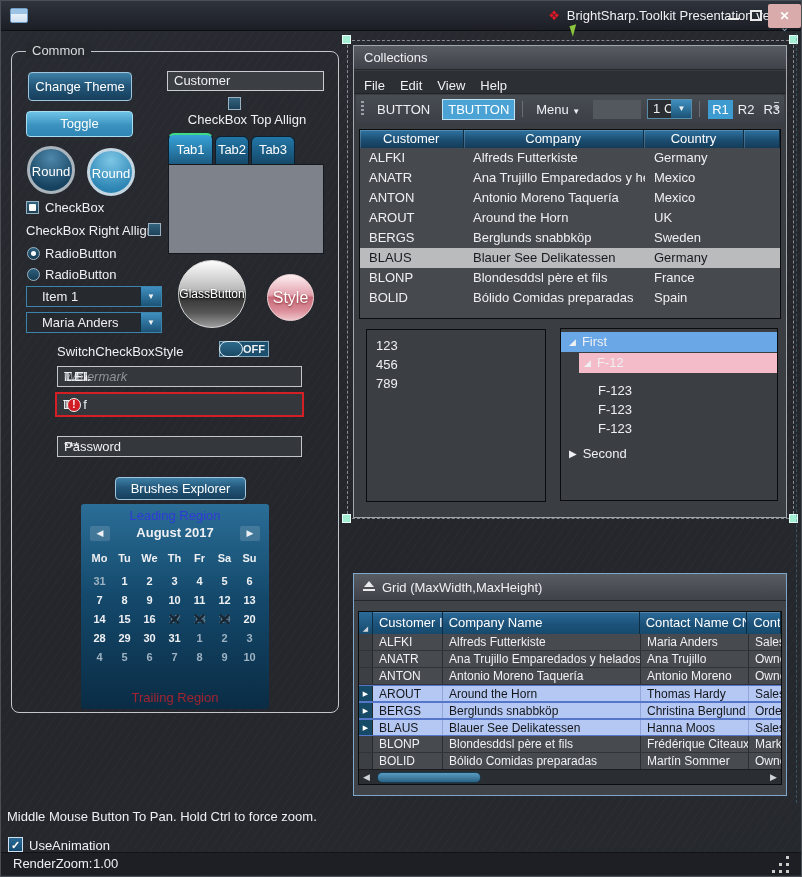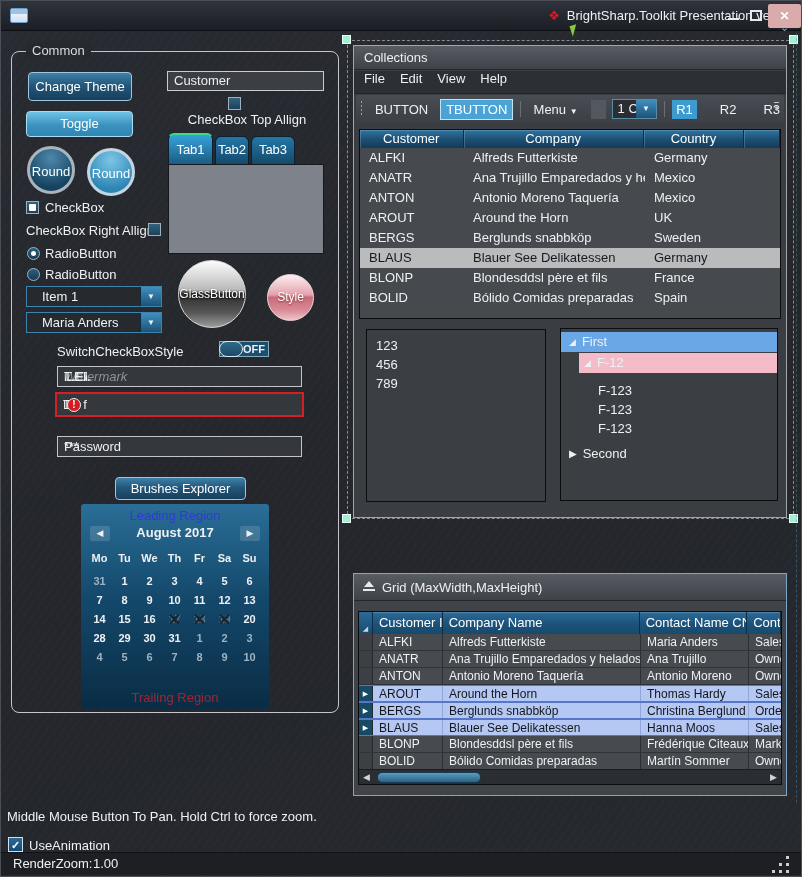--- a/index.html
+++ b/index.html
@@ -55,21 +55,21 @@
   .radio1{left:15px;top:195px}.lbl-r1{left:33px;top:194px}
   .radio2{left:15px;top:216px}.lbl-r2{left:33px;top:215px}
   .combo{width:136px;height:21px;background:#26292d;border:1px solid #3d84ad;line-height:19px;padding-left:15px}
   .combo .arrow{position:absolute;right:0;top:0;width:21px;height:19px;background:linear-gradient(180deg,#3f8fc0,#1c5376);
     border-left:1px solid #0e2c40;text-align:center;line-height:19px;font-size:8px;padding:0}
   .combo1{left:14px;top:234px}.combo2{left:14px;top:260px}
   .glass{left:166px;top:208px;width:68px;height:68px;border-radius:50%;border:1px solid #d8d8d8;color:#fff;
     text-align:center;line-height:66px;font-size:12px;text-shadow:0 1px 2px #000;
     background:linear-gradient(180deg,#fdfdfd 0%,#b9b9b9 44%,#2e2e2e 50%,#565656 78%,#9c9c9c 100%)}
   .stylebtn{left:255px;top:222px;width:47px;height:47px;border-radius:50%;border:1px solid #f2d7da;color:#fff;
-    text-align:center;line-height:45px;font-size:12px;text-shadow:0 1px 2px #833;
+    text-align:center;line-height:45px;font-size:16px;text-shadow:0 1px 2px #833;
     background:linear-gradient(180deg,#fceff1 0%,#e3a3ae 44%,#c96a7a 50%,#d98b97 78%,#f0c4ca 100%)}
   .lbl-switch{left:45px;top:292px}
   .switch{left:207px;top:289px;width:50px;height:16px;background:#1c4f6d;border:1px solid #84a8bd}
   .switch .thumb{position:absolute;left:-1px;top:-1px;width:24px;height:16px;border-radius:8px;
     background:linear-gradient(180deg,#2e6a8a,#1b4a66);border:1px solid #d8e8f2}
   .switch .state{position:absolute;right:3px;top:0;line-height:14px;font-weight:bold;font-size:11px}
   .field{background:#34373b;border:1px solid #c2c5c9;display:flex;align-items:center;padding:0 6px;white-space:nowrap}
   .wm-field{left:45px;top:314px;width:245px;height:21px}
   .wm-left{font-weight:bold;margin-right:6px}
   .wm-ph{font-style:italic;color:#8f949b}
@@ -105,35 +105,35 @@
   .green-cursor{position:absolute;left:570px;top:24px;width:0;height:0;border-top:11px solid #8cc63f;
     border-right:7px solid transparent;transform:rotate(-18deg)}
   .edge-chevron{position:absolute;left:779px;top:20px;color:#8ea7b8;font-size:11px}
   .right-edge{position:absolute;left:795px;top:32px;height:770px;border-left:1px dashed #4d8ca0;opacity:.45}
   
   .win{position:absolute;background:#3a3d42;border:1px solid #a2a7ae}
   .win-title{height:24px;line-height:24px;padding-left:10px;background:linear-gradient(180deg,#585c63,#3f4248);
     border-bottom:1px solid #25272b;white-space:nowrap}
   .collections{left:352px;top:44px;width:434px;height:473px}
   .menubar{position:absolute;left:0;top:25px;width:100%;height:23px;background:#2c2f34;border-bottom:1px solid #222428;
-    display:flex;align-items:flex-start;padding-left:10px;gap:15px}
+    display:flex;align-items:flex-end;padding-left:10px;gap:15px}
   .toolbar{position:absolute;left:2px;top:49px;width:428px;height:28px;border-radius:2px;
     background:linear-gradient(180deg,#484c53,#3c4046);display:flex;align-items:center}
   .tb-grip{width:4px;height:16px;margin-left:5px;background:repeating-linear-gradient(180deg,#9aa0a8 0 2px,transparent 2px 4px)}
   .tb-btn{margin-left:9px;padding:2px 4px}
   .tb-toggle{margin-left:8px;padding:2px 5px;background:#4aa3d4;border:1px solid #bfe3f2;color:#fff}
   .tb-sep{width:1px;height:16px;background:#6a6f76;margin-left:7px}
   .tb-menu{margin-left:9px;padding:2px 4px;white-space:nowrap}
   .tb-menu .ar{font-size:8px}
   .tb-text{margin-left:9px;width:64px;height:19px;background:#53575e}
   .tb-combo{margin-left:6px;position:relative;width:56px;height:20px;background:#2a2d31;border:1px solid #5a8ca8;
     line-height:18px;padding-left:5px;white-space:nowrap}
   .tb-combo .arrow{position:absolute;right:0;top:0;width:20px;height:18px;background:linear-gradient(180deg,#3f8fc0,#1c5376);
     text-align:center;line-height:18px;font-size:8px}
-  .tb-radios{display:flex;margin-left:8px;gap:19px}
+  .tb-radios{display:flex;margin-left:8px;gap:1px}
   .tb-radio{padding:2px 4px}
   .tb-radio.sel{background:#3e9bd0;color:#fff}
   .tb-overflow{position:absolute;right:5px;top:7px;color:#c3c8ce;font-size:9px;border-top:1px solid #c3c8ce;line-height:10px}
   
   .listview{position:absolute;left:5px;top:83px;width:422px;height:190px;background:#46494d;border:1px solid #0b0c0d}
   .lv-head{display:flex;height:18px}
   .lv-hcell{height:18px;line-height:18px;text-align:center;color:#fff;
     background:linear-gradient(180deg,#2f74a2 0%,#1c4e72 55%,#143c59 100%);
     border-right:1px solid #0f2d42;box-shadow:inset 1px 1px 0 rgba(255,255,255,.18)}
   .lv-row{display:flex;height:20px;line-height:20px;white-space:nowrap}

